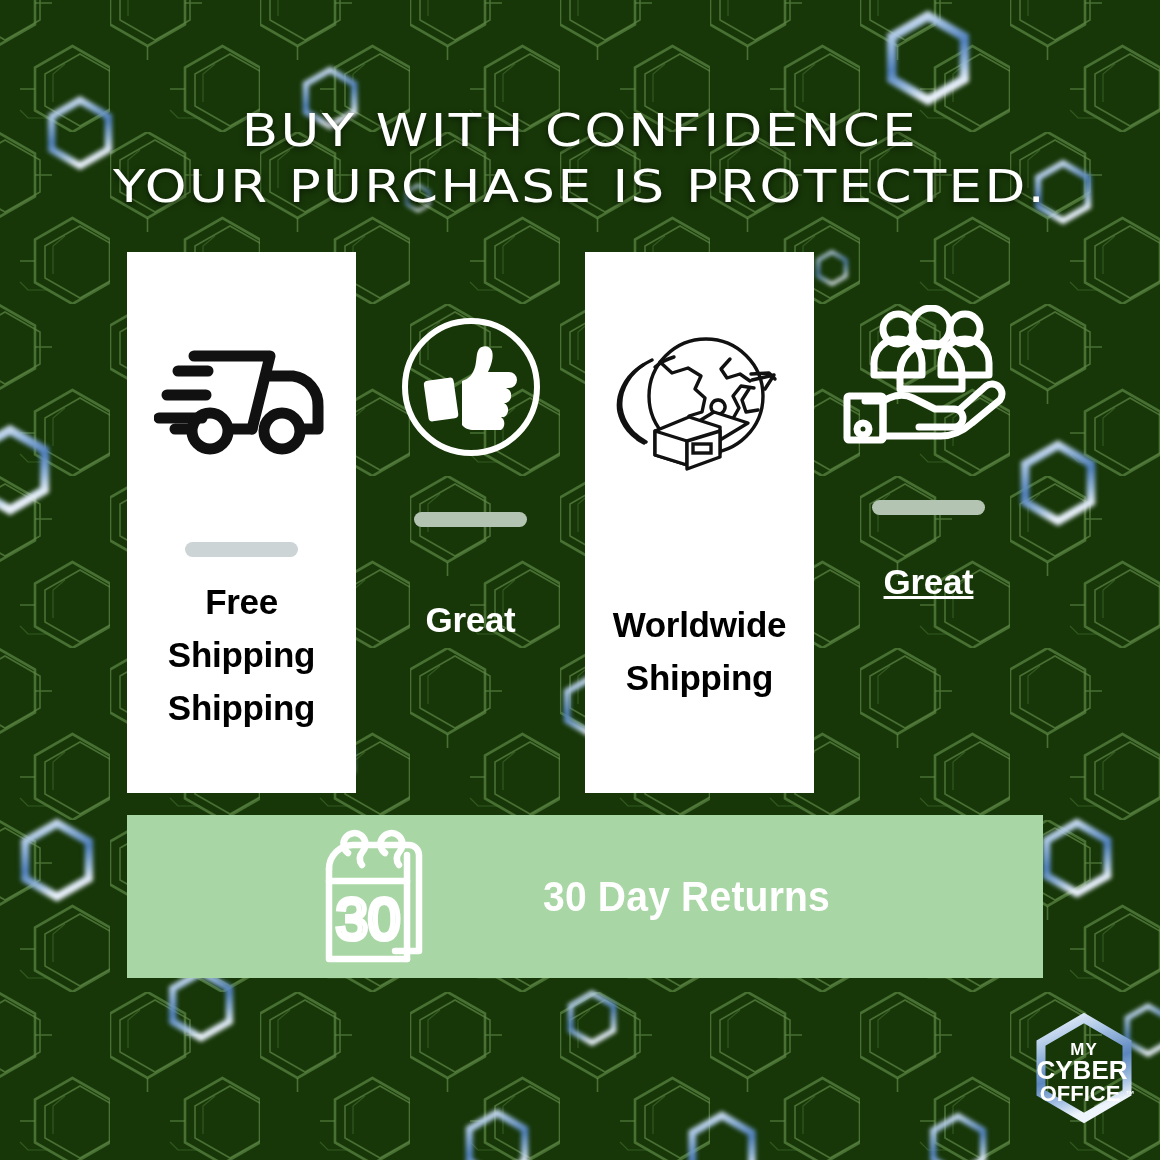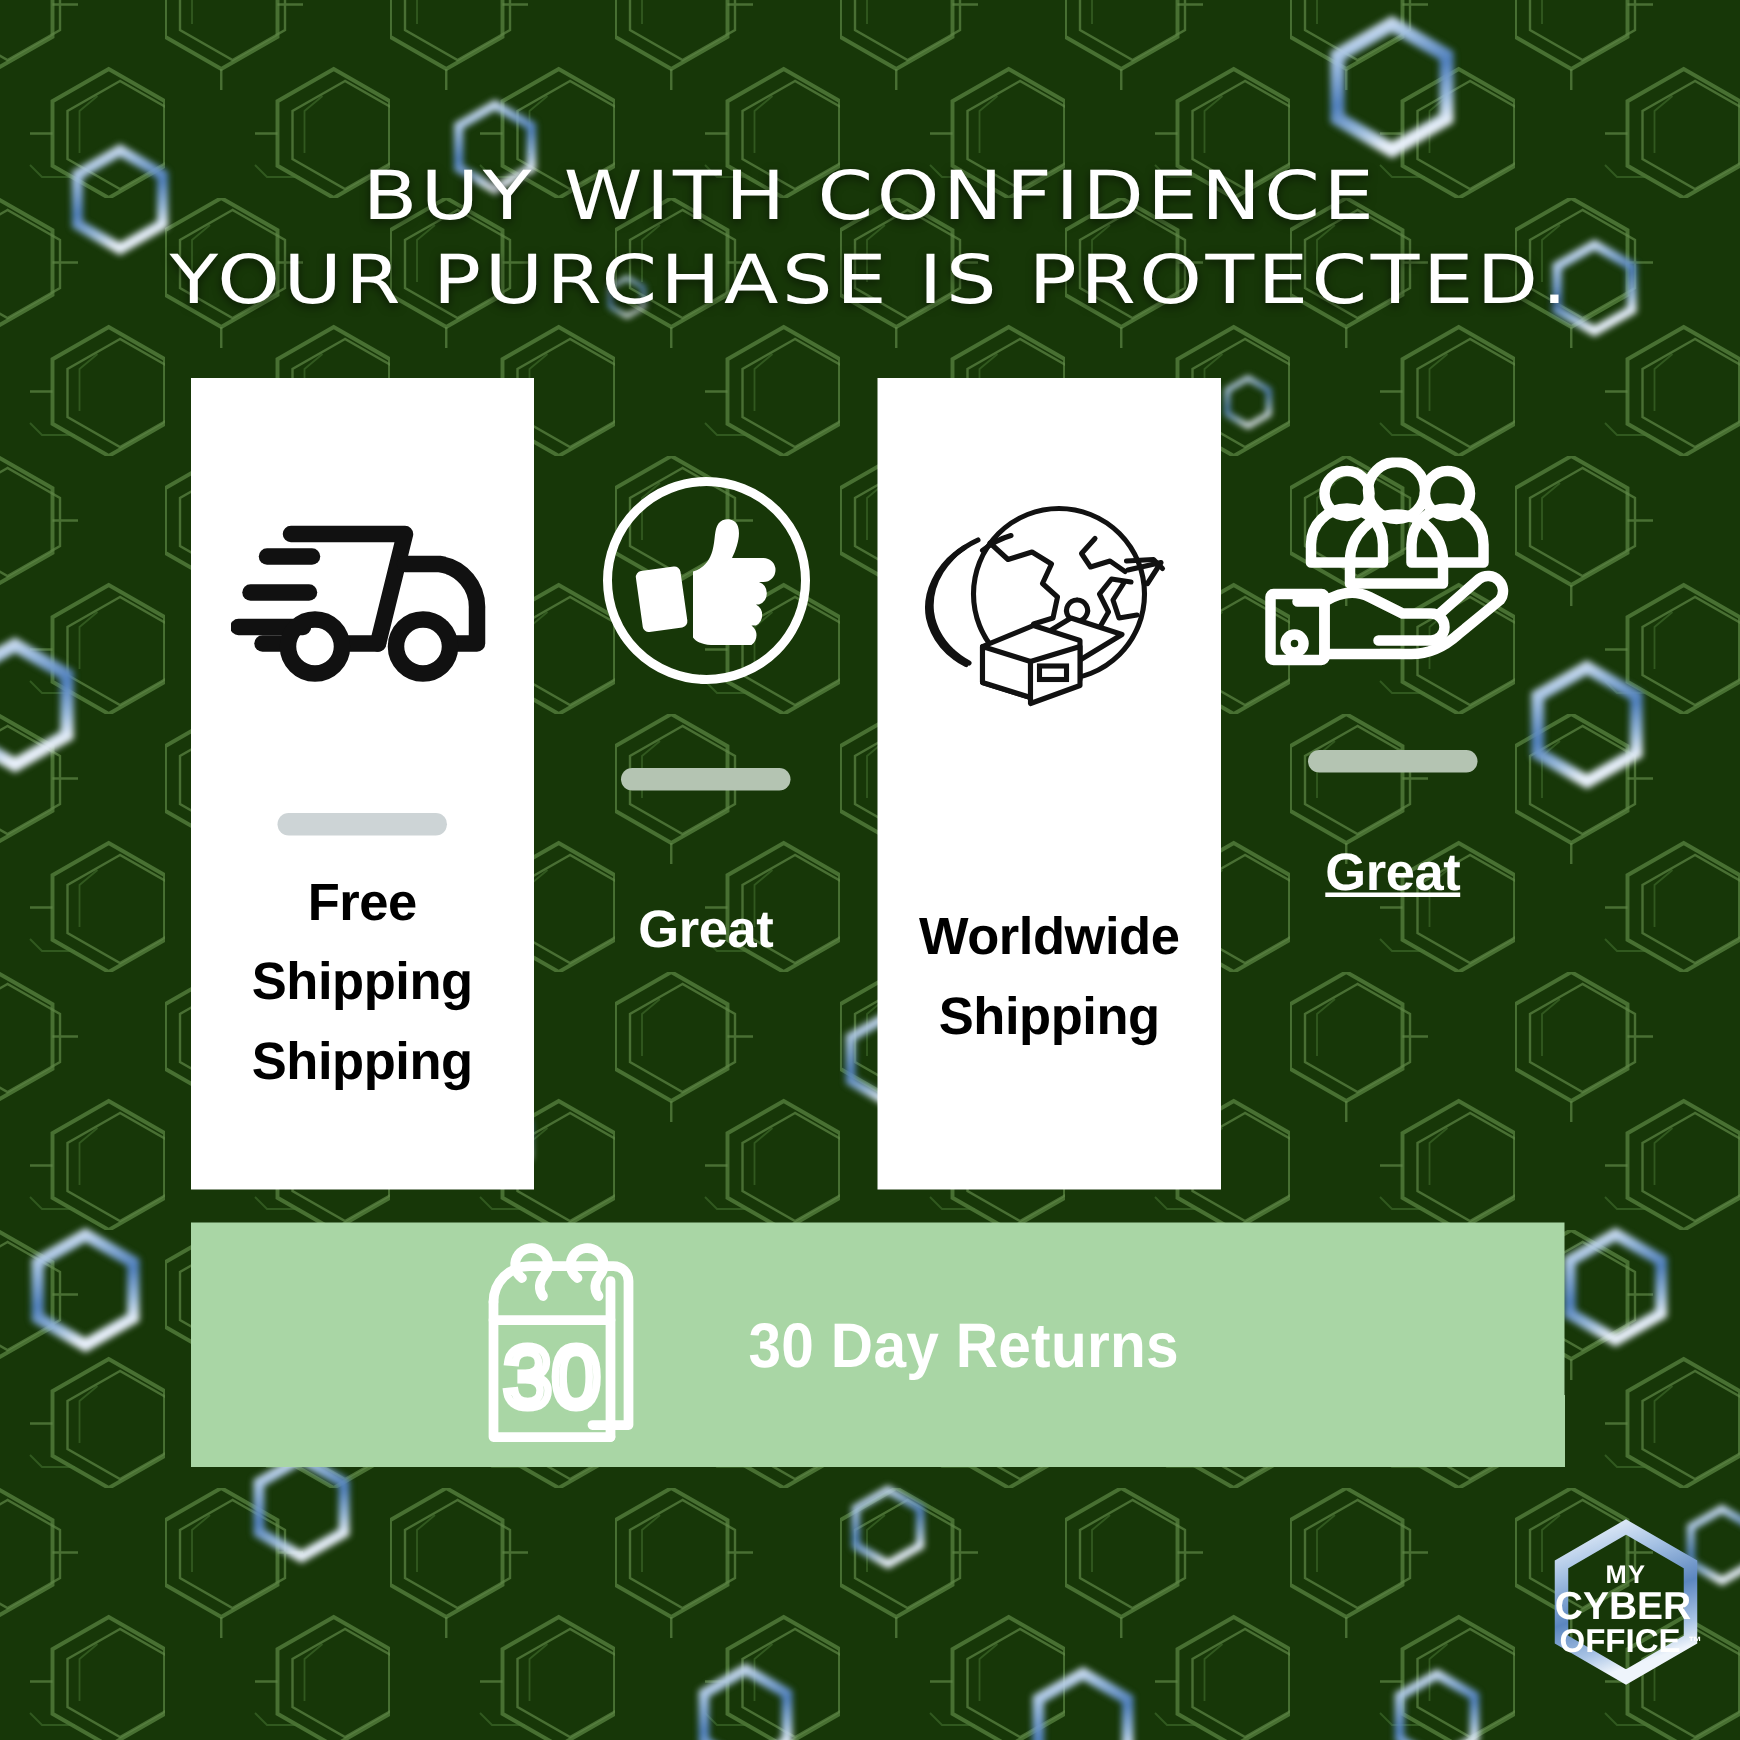--- a/index.html
+++ b/index.html
@@ -87,20 +87,21 @@
   .feature[data-idx="3"] .f-label { margin-top:40px;text-decoration:underline; }
 
   
   #returns {
     position:absolute;
     left:127px; top:815px;
     width:916px; height:163px;
     background:#a9d6a5;
     display:flex; align-items:center;
     z-index:4;
+    gap:44px;
   }
   #returns .cal { margin-left:180px; flex:0 0 auto; }
   #returns .rtxt {
     margin-left:52px;
     color:#ffffff;
     font-size:42px;
     font-weight:bold;
     letter-spacing:.2px;
     font-family:"Liberation Sans", sans-serif;
     transform:scaleX(.93);

